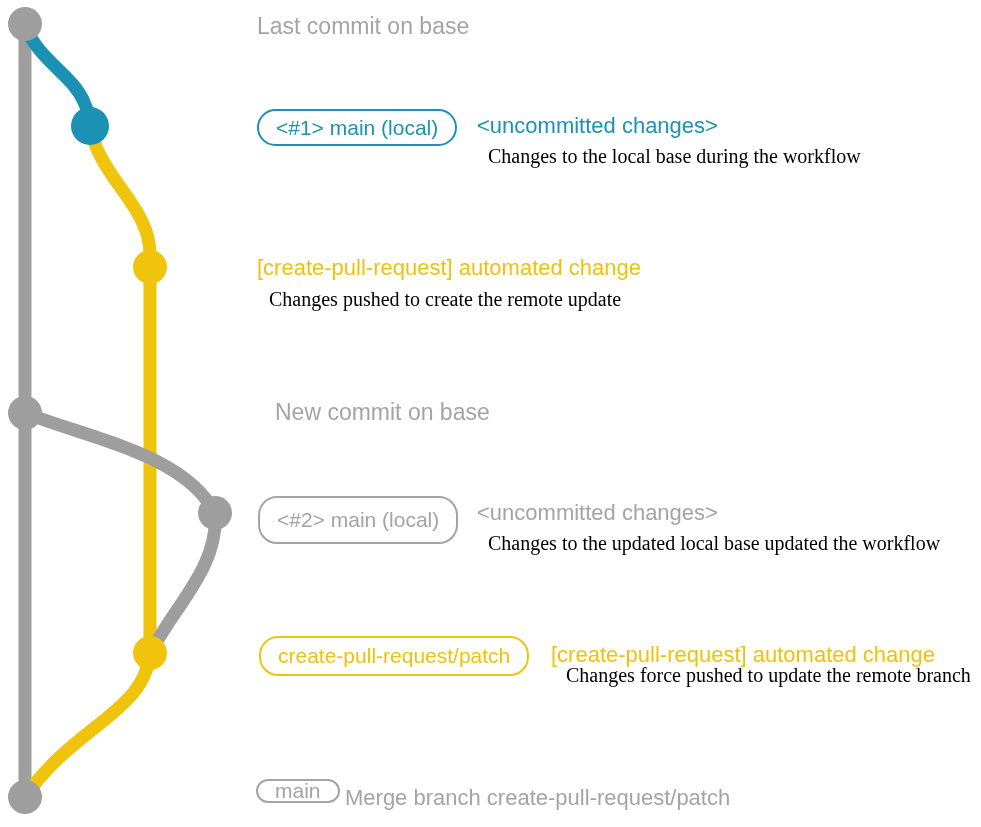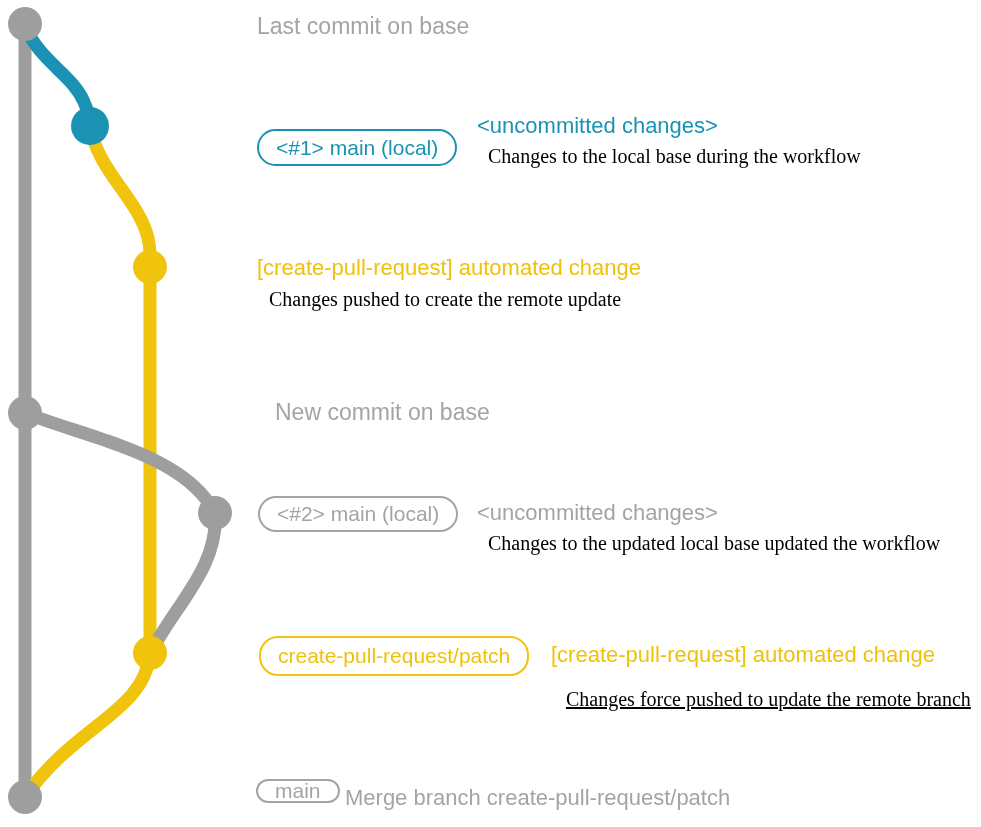--- a/index.html
+++ b/index.html
@@ -25,21 +25,21 @@
   .title.blue{color:var(--blue);}
   .title.yellow{color:var(--yellow-text);}
   .title.gray{color:var(--gray-text);}
   .desc{font-family:"Liberation Serif",serif;font-size:20px;color:var(--desc-text);}
 
   .badge{
     display:flex;align-items:center;justify-content:center;
     padding:0 17px;font-size:21px;background:#fff;
     border:2px solid;border-radius:19px;box-sizing:border-box;
   }
-  .badge.blue{border-color:var(--blue);color:var(--blue);margin-top:20px;}
+  .badge.blue{border-color:var(--blue);color:var(--blue);}
   .badge.gray{border-color:var(--gray-text);color:var(--gray-text);}
   .badge.yellow{border-color:var(--yellow);color:var(--yellow-text);}
 </style>
 </head>
 <body>
 
 <div class="canvas">
 
   <svg width="260" height="827" viewBox="0 0 260 827">
 
@@ -68,24 +68,24 @@
 
   <div class="abs badge blue" style="left:257px;top:109px;height:37px;">&lt;#1&gt; main (local)</div>
   <div class="abs title blue" style="left:477px;top:113px;">&lt;uncommitted changes&gt;</div>
   <div class="abs desc" style="left:488px;top:145px;">Changes to the local base during the workflow</div>
 
   <div class="abs title yellow" style="left:257px;top:255px;">[create-pull-request] automated change</div>
   <div class="abs desc" style="left:269px;top:288px;">Changes pushed to create the remote update</div>
 
   <div class="abs head" style="left:275px;top:399px;">New commit on base</div>
 
-  <div class="abs badge gray" style="left:258px;top:496px;height:36px;">&lt;#2&gt; main (local)</div>
+  <div class="abs badge gray" style="left:258px;top:496px;height:48px;">&lt;#2&gt; main (local)</div>
   <div class="abs title gray" style="left:477px;top:500px;">&lt;uncommitted changes&gt;</div>
   <div class="abs desc" style="left:488px;top:532px;">Changes to the updated local base updated the workflow</div>
 
   <div class="abs badge yellow" style="left:259px;top:636px;height:40px;">create-pull-request/patch</div>
   <div class="abs title yellow" style="left:551px;top:642px;">[create-pull-request] automated change</div>
-  <div class="abs desc" style="left:566px;top:688px;text-decoration:underline;">Changes force pushed to update the remote branch</div>
+  <div class="abs desc" style="left:566px;top:664px;">Changes force pushed to update the remote branch</div>
 
   <div class="abs badge gray" style="left:256px;top:779px;height:24px;">main</div>
   <div class="abs title gray" style="left:345px;top:785px;">Merge branch create-pull-request/patch</div>
 
 </div>
 
 </body></html>

